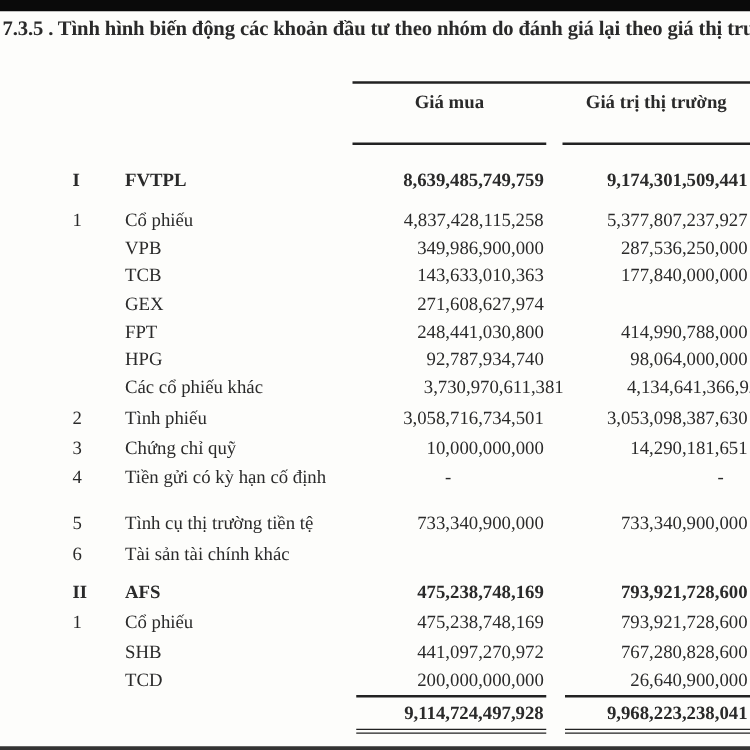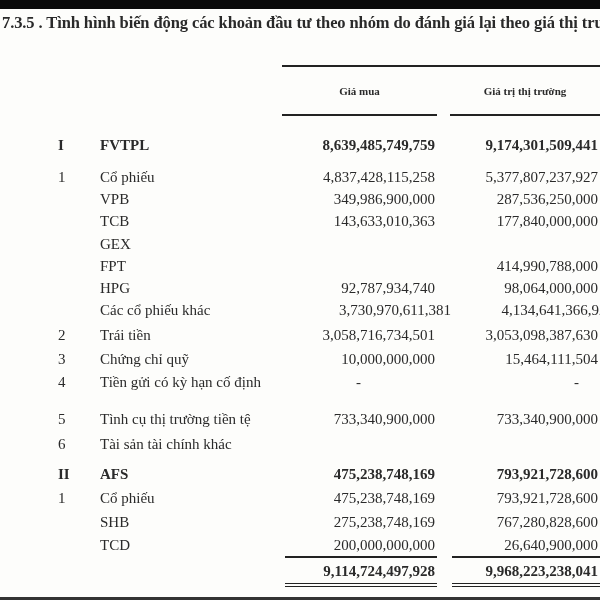--- a/index.html
+++ b/index.html
@@ -8,21 +8,21 @@
     background:#fdfdfb; color:#2a2a2a;
     font-family:"Liberation Serif","DejaVu Serif",serif;
   }
   .topbar { position:absolute; left:0; top:0; width:600px; height:9px; background:#0a0a0a; }
   .bottombar { position:absolute; left:0; bottom:0; width:600px; height:3px; background:#333; }
   .title {
     position:absolute; left:2px; top:13px; font-size:16.5px; font-weight:bold;
     white-space:nowrap; letter-spacing:-0.1px;
   }
   .hline { position:absolute; height:1.5px; background:#222; }
-  .colhead { position:absolute; top:85px; font-size:11px; font-weight:bold; text-align:center; }
+  .colhead { position:absolute; top:74px; font-size:15px; font-weight:bold; text-align:center; }
   .row { position:absolute; left:0; width:600px; height:20px; font-size:15px; }
   .row .num { position:absolute; left:58px; width:30px; }
   .row .lbl { position:absolute; left:100px; white-space:nowrap; }
   .row .v1 { position:absolute; right:165px; white-space:nowrap; }
   .row .v2 { position:absolute; right:2px; text-align:right; white-space:nowrap; }
   .row .dash1 { position:absolute; left:356px; }
   .row .dash2 { position:absolute; left:574px; }
   .bold { font-weight:bold; }
   .dbl { position:absolute; height:1.3px; background:#222; }
 </style>
@@ -59,49 +59,51 @@
 </div>
 <div class="row" style="top:213px;">
   <span class="num"></span>
   <span class="lbl">TCB</span>
   <span class="v1">143,633,010,363</span>
   <span class="v2">177,840,000,000</span>
 </div>
 <div class="row" style="top:236px;">
   <span class="num"></span>
   <span class="lbl">GEX</span>
+  <span class="v1">271,608,627,974</span>
 </div>
 <div class="row" style="top:258px;">
   <span class="num"></span>
   <span class="lbl">FPT</span>
+  <span class="v1">248,441,030,800</span>
   <span class="v2">414,990,788,000</span>
 </div>
 <div class="row" style="top:280px;">
   <span class="num"></span>
   <span class="lbl">HPG</span>
   <span class="v1">92,787,934,740</span>
   <span class="v2">98,064,000,000</span>
 </div>
 <div class="row" style="top:302px;padding-left:16px;">
   <span class="num"></span>
   <span class="lbl">Các cổ phiếu khác</span>
   <span class="v1">3,730,970,611,381</span>
   <span class="v2">4,134,641,366,927</span>
 </div>
 <div class="row" style="top:327px;">
   <span class="num">2</span>
-  <span class="lbl">Trái tiền</span>
+  <span class="lbl">Tình phiếu</span>
   <span class="v1">3,058,716,734,501</span>
   <span class="v2">3,053,098,387,630</span>
 </div>
 <div class="row" style="top:351px;">
   <span class="num">3</span>
   <span class="lbl">Chứng chỉ quỹ</span>
   <span class="v1">10,000,000,000</span>
-  <span class="v2">15,464,111,504</span>
+  <span class="v2">14,290,181,651</span>
 </div>
 <div class="row" style="top:374px;">
   <span class="num">4</span>
   <span class="lbl">Tiền gửi có kỳ hạn cố định</span>
   <span class="dash1">-</span>
   <span class="dash2">-</span>
 </div>
 <div class="row" style="top:411px;">
   <span class="num">5</span>
   <span class="lbl">Tình cụ thị trường tiền tệ</span>
@@ -122,21 +124,21 @@
 </div>
 <div class="row" style="top:490px;">
   <span class="num">1</span>
   <span class="lbl">Cổ phiếu</span>
   <span class="v1">475,238,748,169</span>
   <span class="v2">793,921,728,600</span>
 </div>
 <div class="row" style="top:514px;">
   <span class="num"></span>
   <span class="lbl">SHB</span>
-  <span class="v1">275,238,748,169</span>
+  <span class="v1">441,097,270,972</span>
   <span class="v2">767,280,828,600</span>
 </div>
 <div class="row" style="top:537px;">
   <span class="num"></span>
   <span class="lbl">TCD</span>
   <span class="v1">200,000,000,000</span>
   <span class="v2">26,640,900,000</span>
 </div>
 
 <div class="hline" style="left:285px; top:556px; width:152px;"></div>

